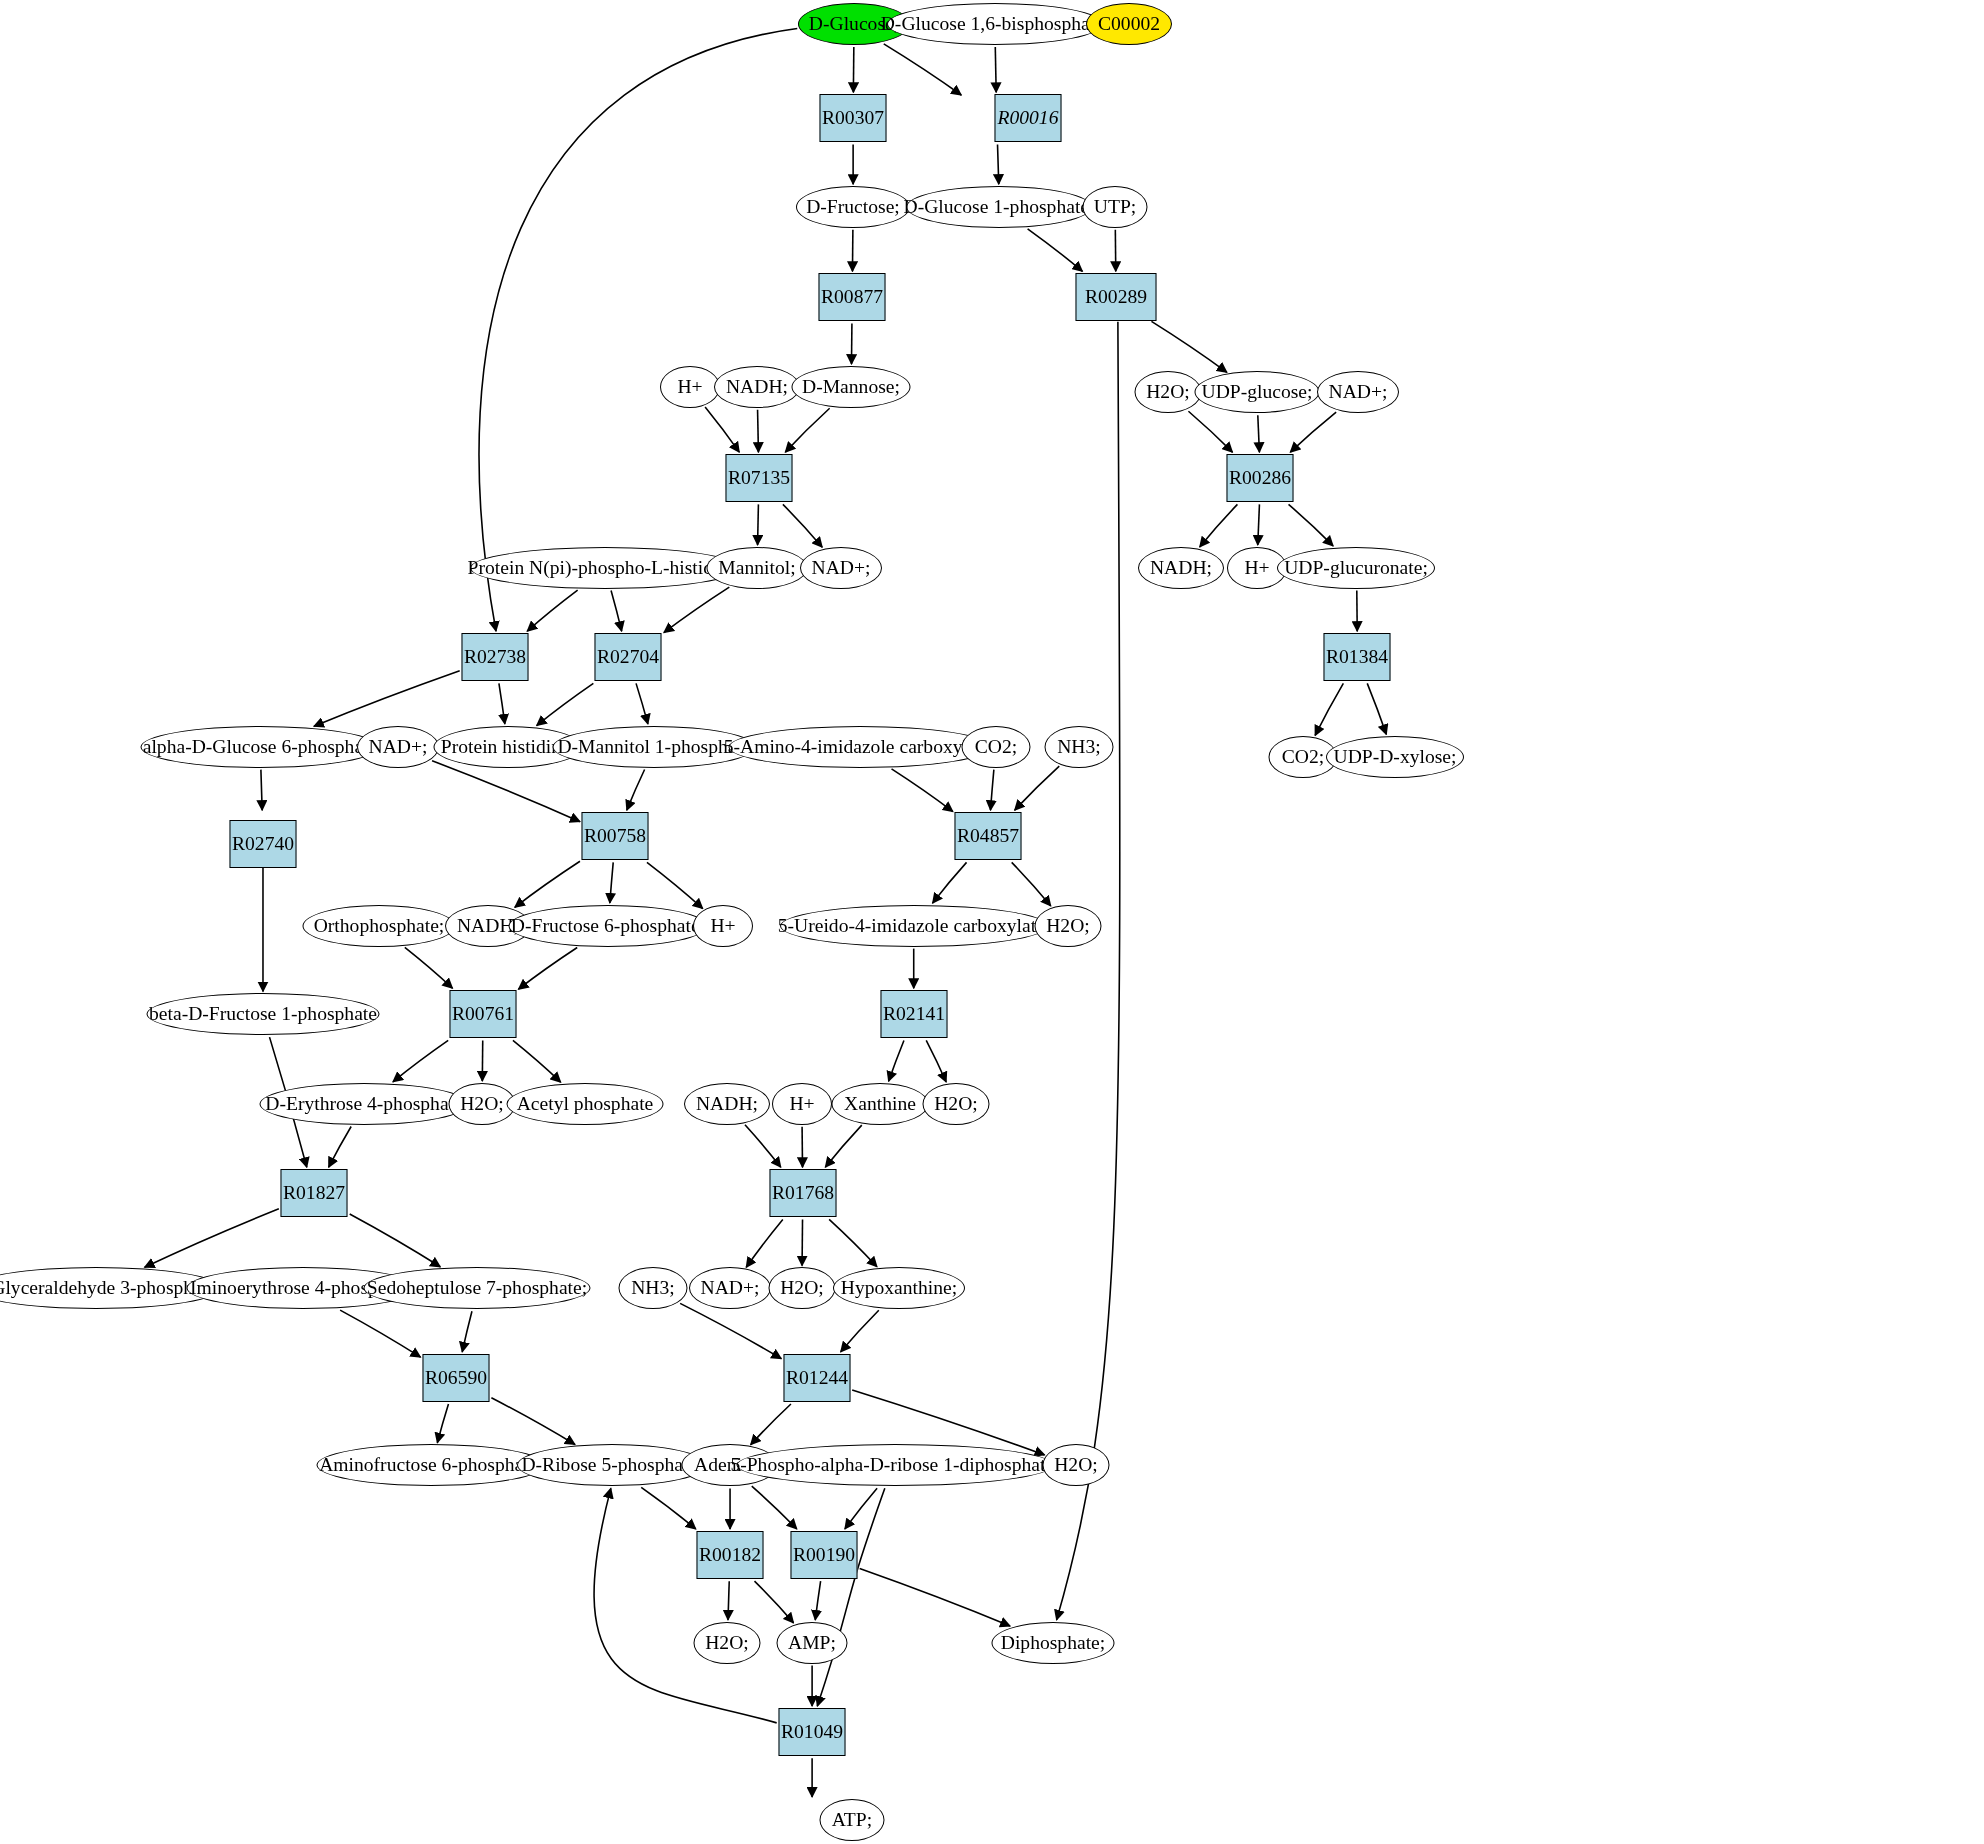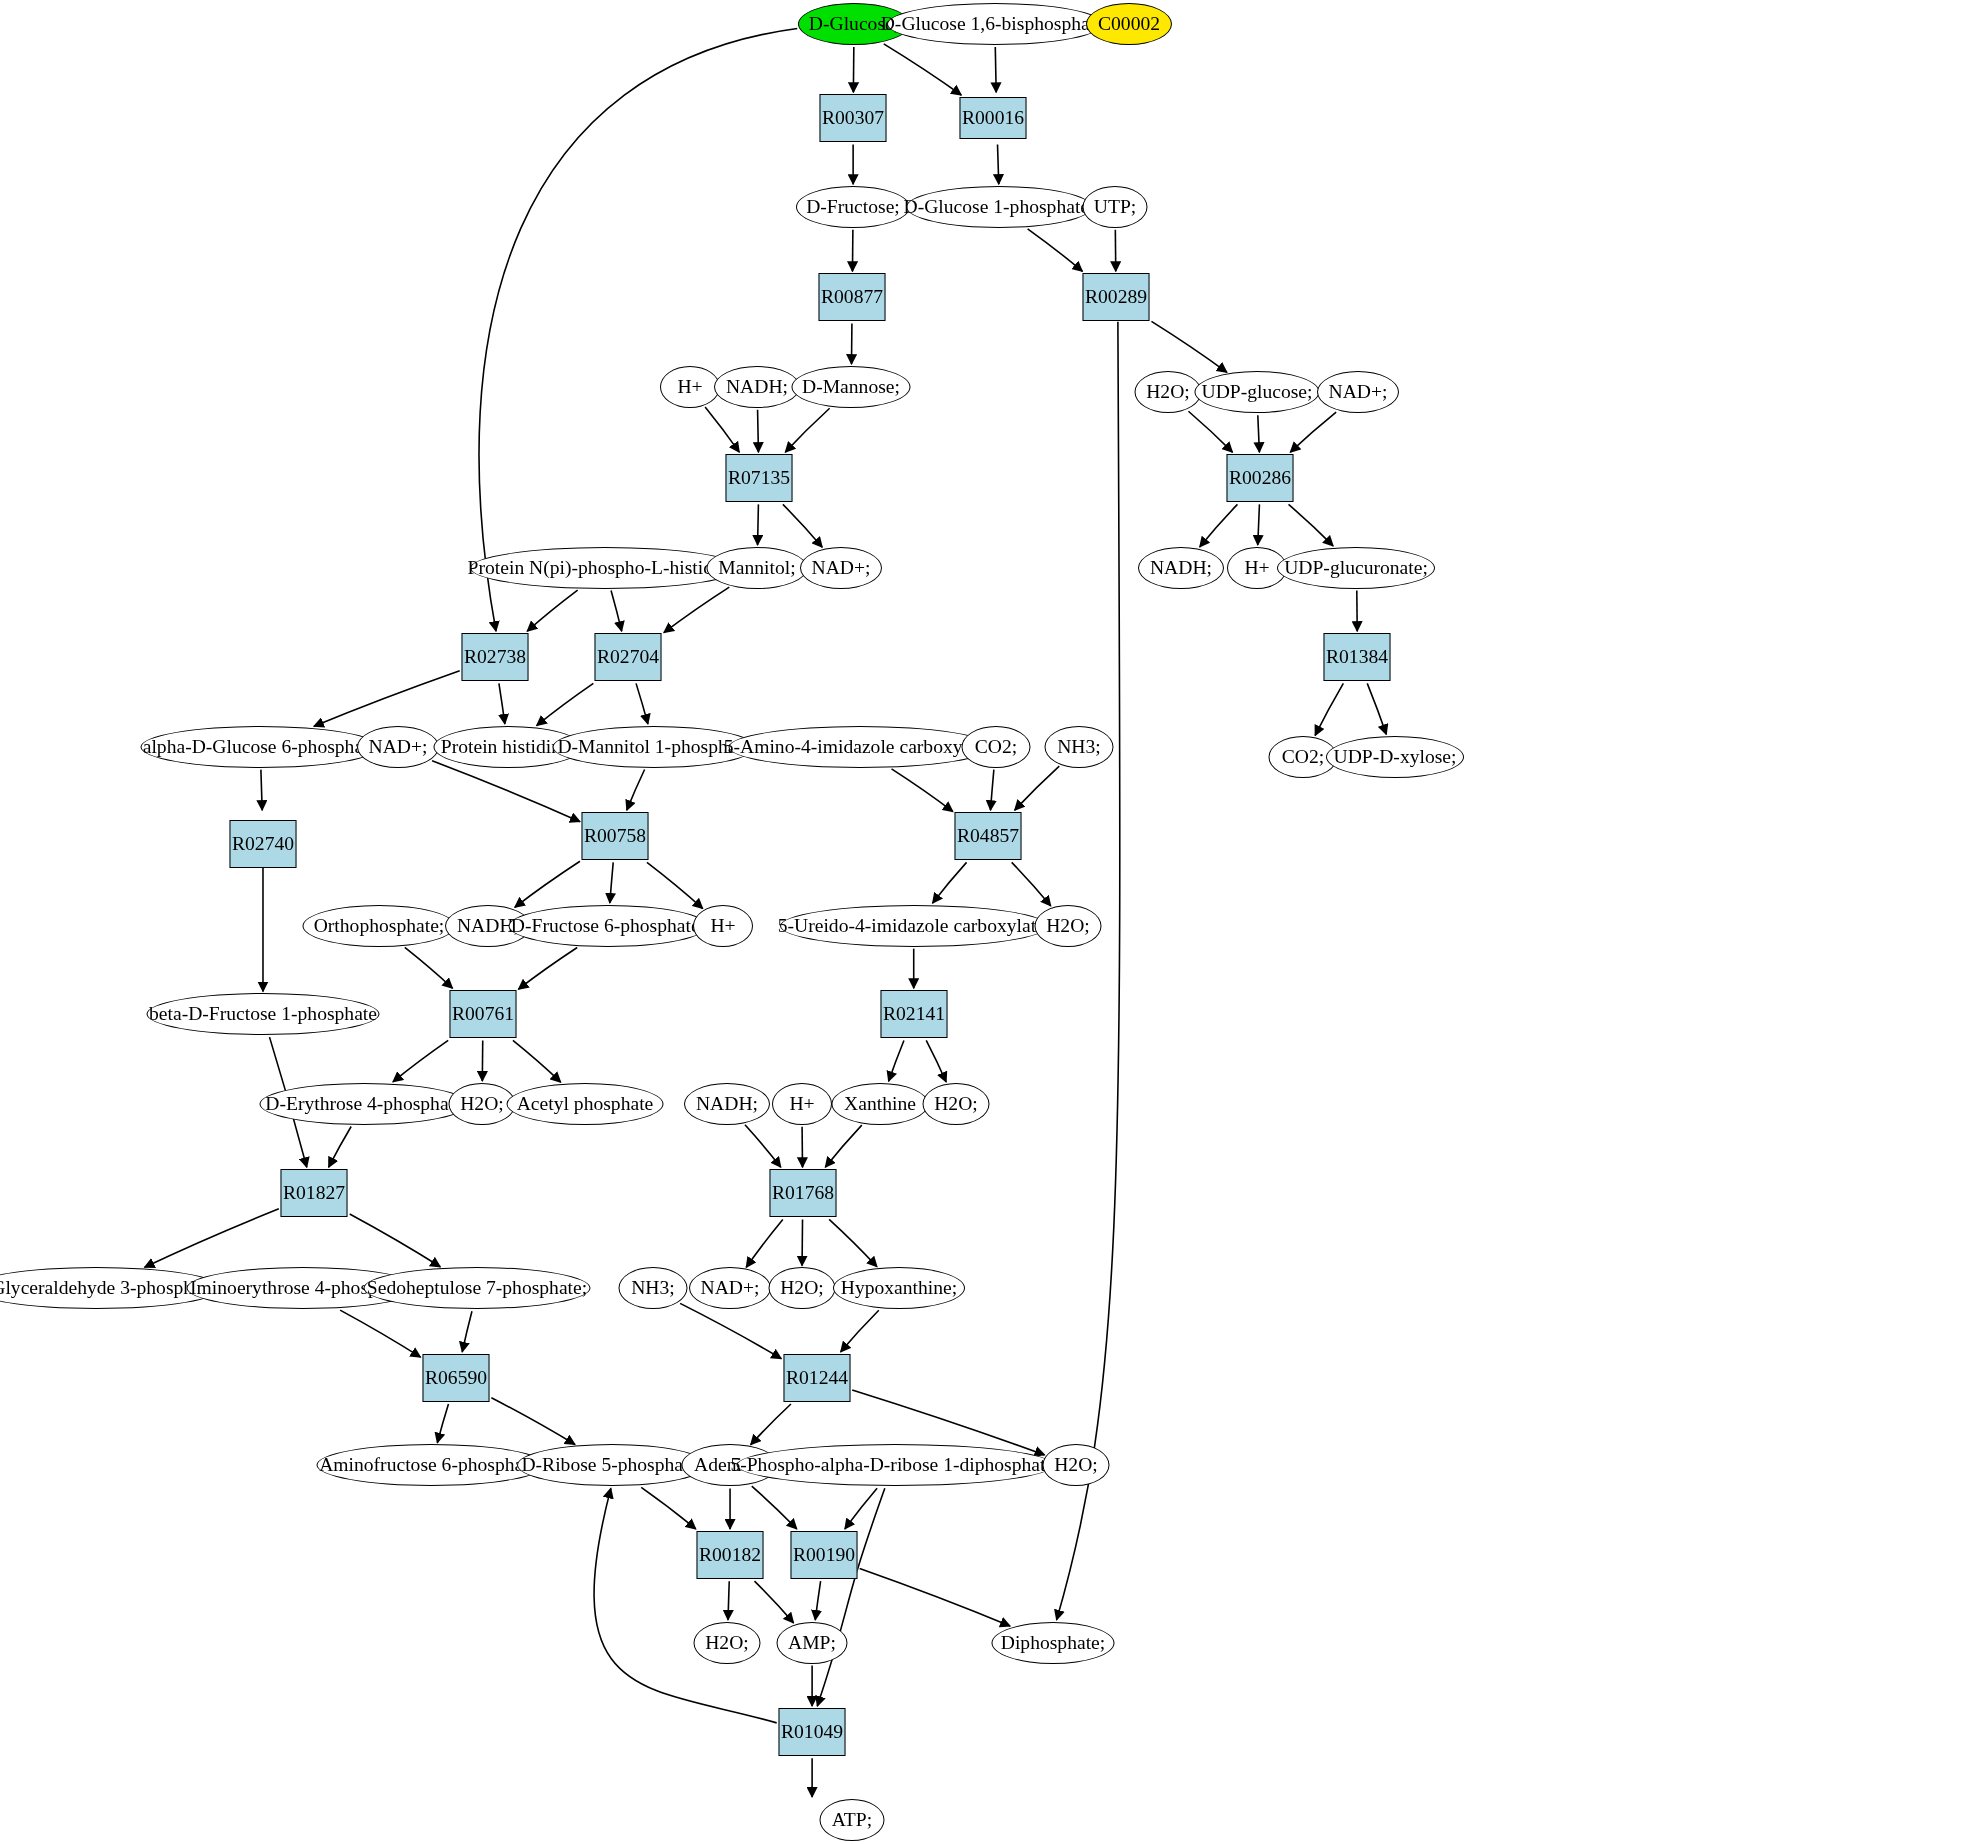--- a/index.html
+++ b/index.html
@@ -117,36 +117,36 @@
       </div>
       <div class="node cpd" style="left: 995px; top: 24px; width: 216px; height: 42px;">
         <span>D-Glucose 1,6-bisphosphate;</span>
       </div>
       <div class="node cpd yellow" style="left: 1129px; top: 24px; width: 86px; height: 42px;">
         <span>C00002</span>
       </div>
       <div class="node rxn" style="left: 853px; top: 118px; width: 67px; height: 48px;">
         <span>R00307</span>
       </div>
-      <div class="node rxn" style="left: 993px; top: 118px; width: 67px; height: 42px;">
+      <div class="node rxn" style="left: 1028px; top: 118px; width: 67px; height: 48px; font-style: italic;">
         <span>R00016</span>
       </div>
       <div class="node cpd" style="left: 853px; top: 207px; width: 114px; height: 42px;">
         <span>D-Fructose;</span>
       </div>
       <div class="node cpd" style="left: 999px; top: 207px; width: 186px; height: 42px;">
         <span>D-Glucose 1-phosphate;</span>
       </div>
       <div class="node cpd" style="left: 1115px; top: 207px; width: 65px; height: 42px;">
         <span>UTP;</span>
       </div>
       <div class="node rxn" style="left: 852px; top: 297px; width: 67px; height: 48px;">
         <span>R00877</span>
       </div>
-      <div class="node rxn" style="left: 1116px; top: 297px; width: 67px; height: 48px;">
+      <div class="node rxn" style="left: 1116px; top: 297px; width: 81px; height: 48px;">
         <span>R00289</span>
       </div>
       <div class="node cpd" style="left: 690px; top: 387px; width: 60px; height: 42px;">
         <span>H+</span>
       </div>
       <div class="node cpd" style="left: 757px; top: 387px; width: 86px; height: 42px;">
         <span>NADH;</span>
       </div>
       <div class="node cpd" style="left: 851px; top: 387px; width: 119px; height: 42px;">
         <span>D-Mannose;</span>

